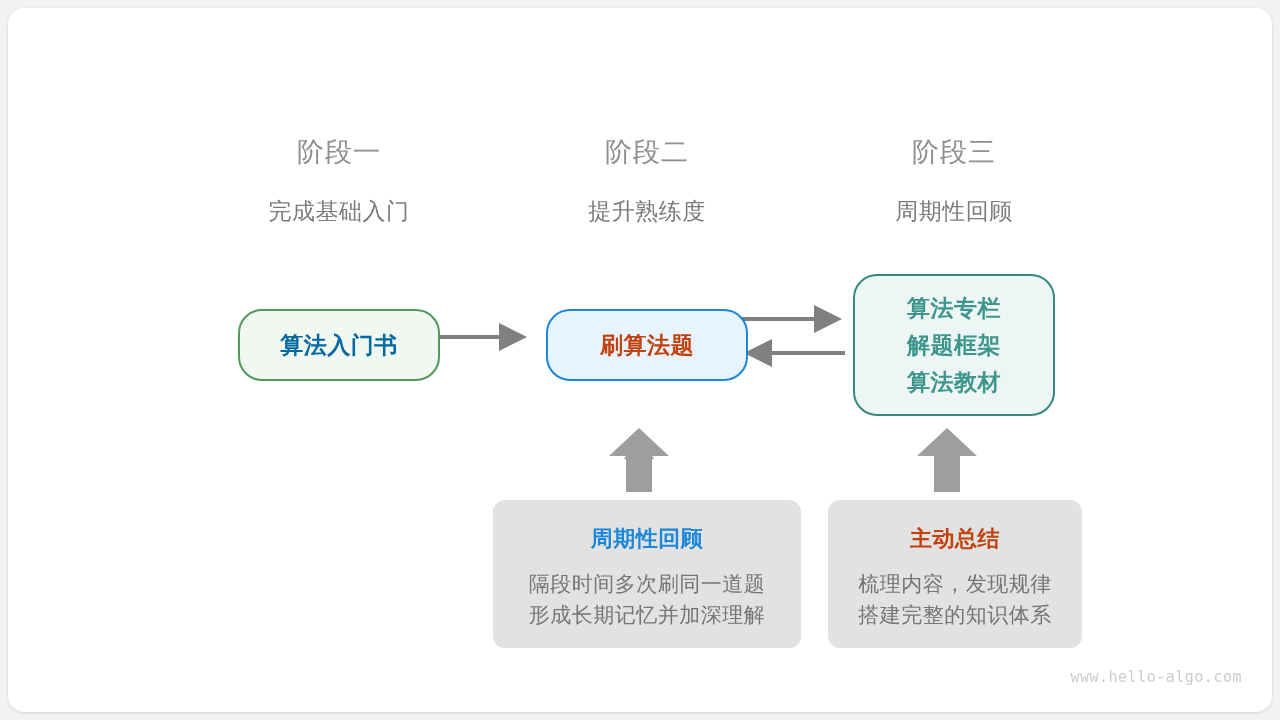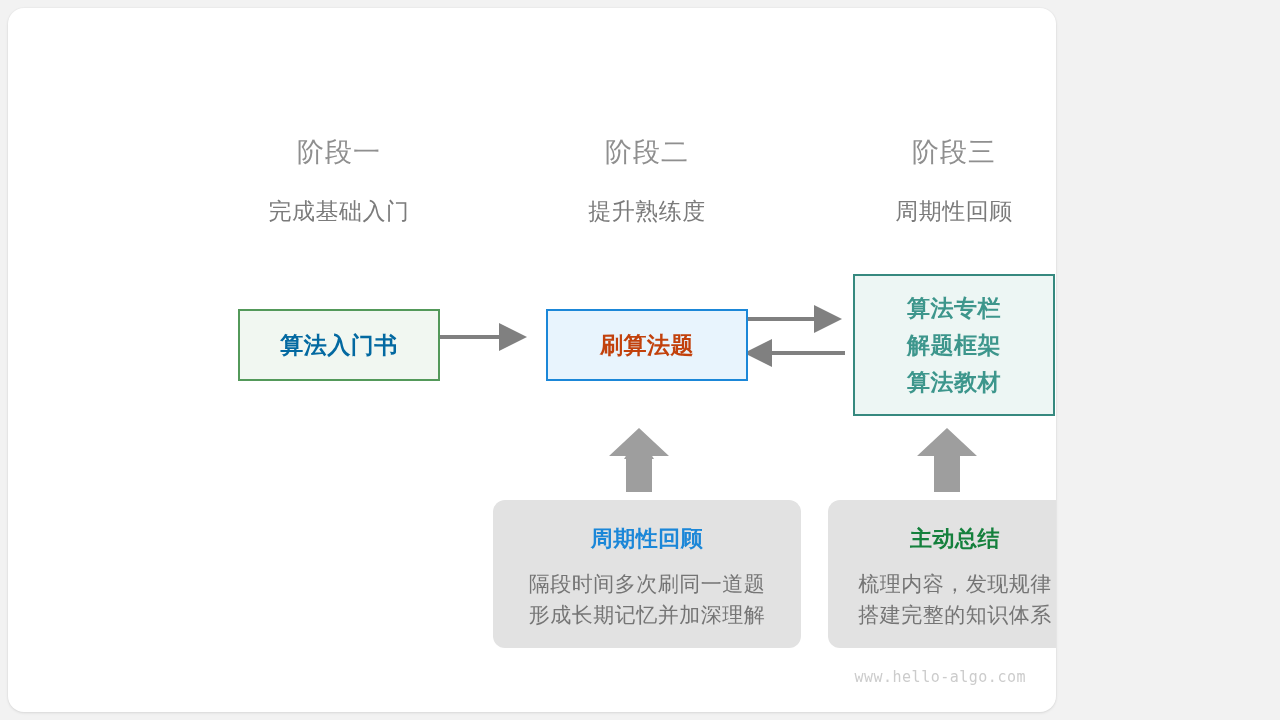--- a/index.html
+++ b/index.html
@@ -17,21 +17,21 @@
     width: 1280px;
     height: 720px;
     background: #f2f2f2;
   }
 
   
   .card {
     position: absolute;
     left: 8px;
     top: 8px;
-    width: 1048px;
+    width: 1264px;
     height: 704px;
     background: #ffffff;
     border-radius: 16px;
     box-shadow: 0 1px 3px rgba(0,0,0,0.10), 0 0 0 1px rgba(0,0,0,0.015);
     overflow: hidden;
   }
 
   
   .stage {
     position: absolute;
@@ -58,21 +58,21 @@
   .stage-2 { left: 509px; top: 126px; }
   .stage-3 { left: 816px; top: 126px; }
 
   
   .node {
     position: absolute;
     display: flex;
     flex-direction: column;
     align-items: center;
     justify-content: center;
-    border-radius: 0;
+    border-radius: 24px;
     border-width: 2px;
     border-style: solid;
     text-align: center;
   }
 
   .node-label {
     font-weight: 700;
     font-size: 23px;
     line-height: 37px;
     letter-spacing: 0.5px;
@@ -131,21 +131,21 @@
   .note-review {
     left: 485px; top: 492px;
     width: 308px; height: 148px;
   }
   .note-review .note-title { color: #1b87d8; }
 
   .note-summary {
     left: 820px; top: 492px;
     width: 254px; height: 148px;
   }
-  .note-summary .note-title { color: #15803d; }
+  .note-summary .note-title { color: #c2410c; }
 
   
   .arrow-layer {
     position: absolute;
     left: 0; top: 0;
     width: 1264px; height: 704px;
     pointer-events: none;
   }
 
   

